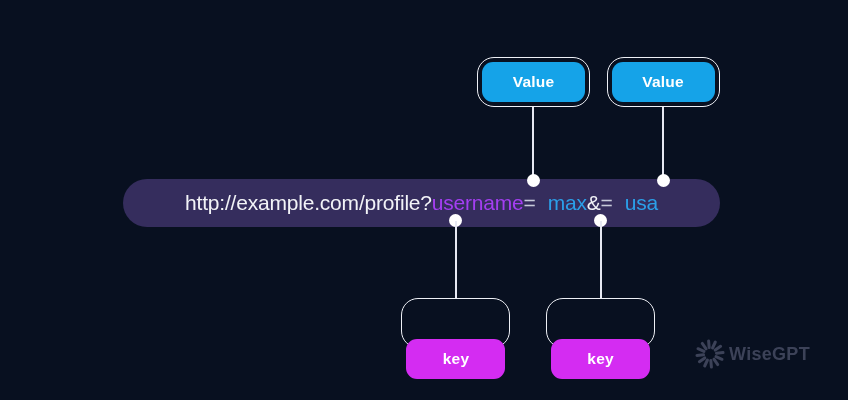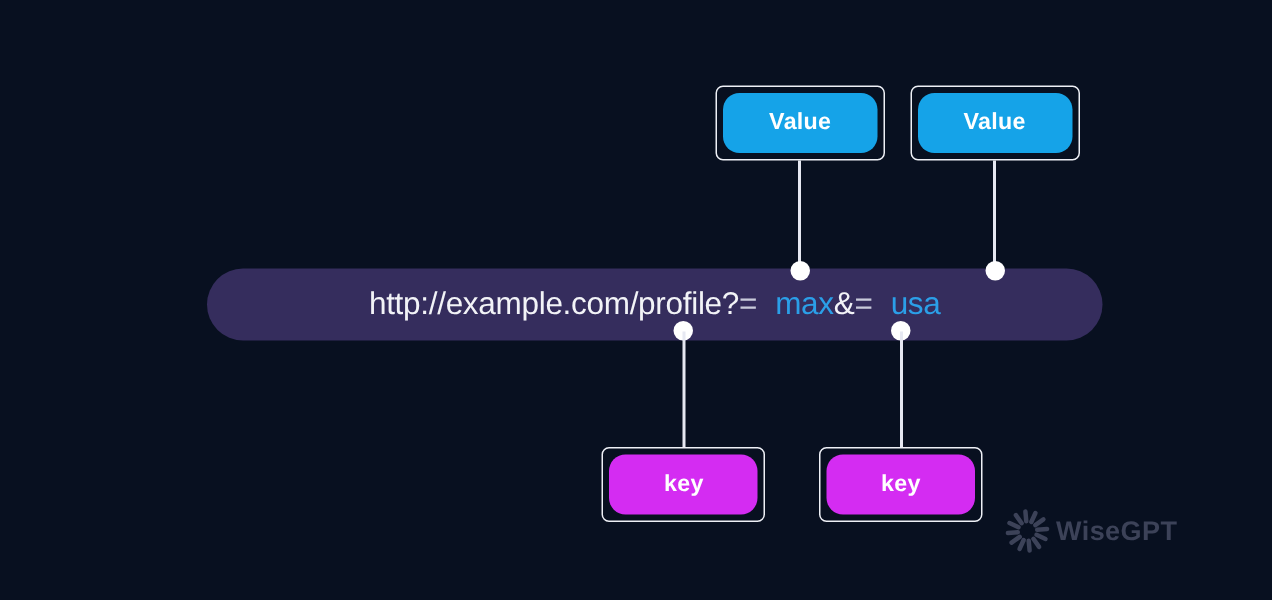--- a/index.html
+++ b/index.html
@@ -19,58 +19,58 @@
   .stage{
     position:relative;
     width:848px;height:400px;
     background:var(--background);
     overflow:hidden;
     font-family:"Liberation Sans", sans-serif;
   }
   
   .url-pill{
     position:absolute;
-    left:138px;top:179px;width:597px;height:48px;
+    left:123px;top:179px;width:597px;height:48px;
     background:var(--url-pill);
     border-radius:24px;
     display:flex;align-items:center;justify-content:center;
     white-space:nowrap;
     font-size:21px;
     letter-spacing:-0.2px;
     color:var(--base-text);
     z-index:1;
   }
   .url-pill .seg-base,.url-pill .seg-amp{color:var(--base-text);}
   .url-pill .seg-key{color:var(--param-key-text);}
   .url-pill .seg-eq{color:var(--equals-text);}
   .url-pill .seg-val{color:var(--param-value-text);margin-left:12px;}
   
   .callout{
     position:absolute;
     height:50px;
     border:1.5px solid var(--outline);
-    border-radius:5px;
+    border-radius:17px;
     padding:4px;
     box-sizing:border-box;
     background:transparent;
     z-index:3;
   }
   .callout .fill{
     width:100%;height:100%;
     border-radius:11px;
     display:flex;align-items:center;justify-content:center;
     color:#ffffff;
     font-weight:bold;
     font-size:15.5px;
     letter-spacing:0.2px;
   }
   .callout.value{top:57px;width:113px;}
   .callout.value .fill{background:var(--value-box);}
   .callout.key{top:298px;width:109px;}
-  .callout.key .fill{background:var(--key-box);}
+  .callout.key .fill{background:var(--key-box);margin-top:36px;}
   
   .connector{
     position:absolute;
     width:14px;
     z-index:2;
   }
   .connector .line{
     position:absolute;left:6px;width:2px;
     background:var(--connector);
   }
@@ -81,21 +81,21 @@
   }
   .connector.top{top:107px;height:80px;}
   .connector.top .line{top:0;height:68px;}
   .connector.top .dot{top:67px;}
   .connector.bottom{top:214px;height:84px;}
   .connector.bottom .dot{top:0;}
   .connector.bottom .line{top:7px;height:77px;}
   
   .logo{
     position:absolute;
-    left:670px;top:339px;
+    left:695px;top:339px;
     display:flex;align-items:center;
     color:var(--logo);
     z-index:1;
   }
   .logo svg{display:block;margin-right:4px;}
   .logo .logo-text{
     font-weight:bold;
     font-size:18px;
     letter-spacing:0.3px;
   }
@@ -120,20 +120,21 @@
     <div class="line"></div>
     <div class="dot"></div>
   </div>
   <div class="connector top" id="conn-top-2" style="left: 656.023px;">
     <div class="line"></div>
     <div class="dot"></div>
   </div>
 
   <div class="url-pill">
     <span class="seg-base" id="seg-base">http://example.com/profile?</span>
+      <span class="seg-key" id="seg-username">username</span>
       <span class="seg-eq">=</span>
       <span class="seg-val" id="seg-max">max</span>
       <span class="seg-amp">&amp;</span>
       <span class="seg-eq">=</span>
       <span class="seg-val" id="seg-usa">usa</span>
   </div>
 
   <div class="connector bottom" id="conn-bot-1" style="left: 448.977px;">
     <div class="dot"></div>
     <div class="line"></div>

